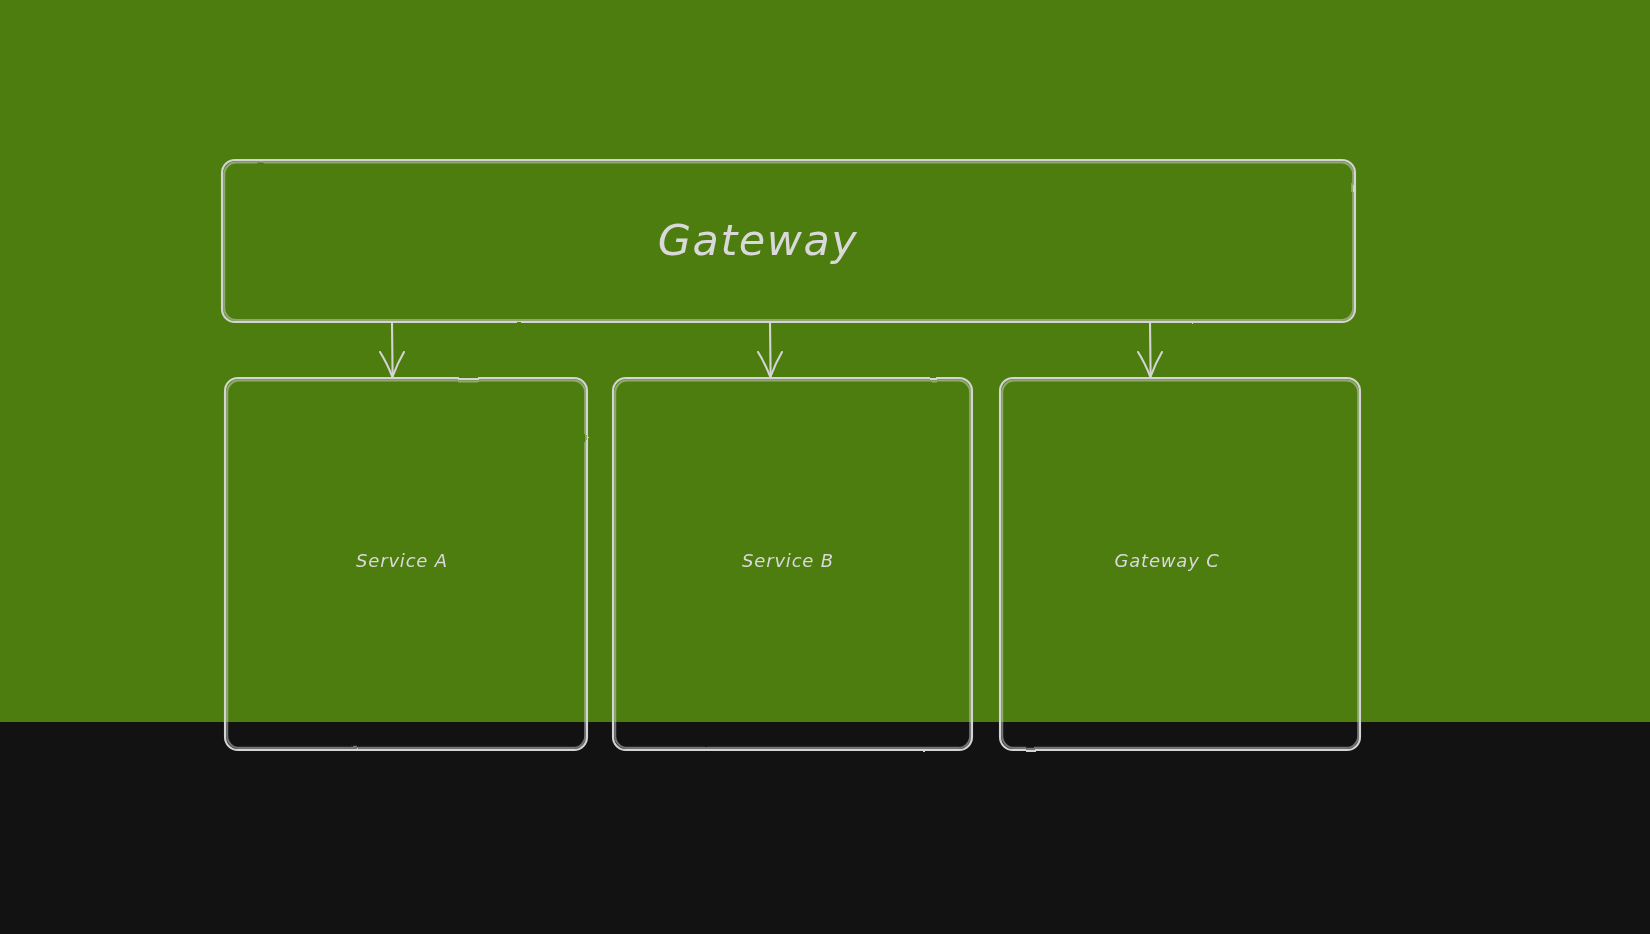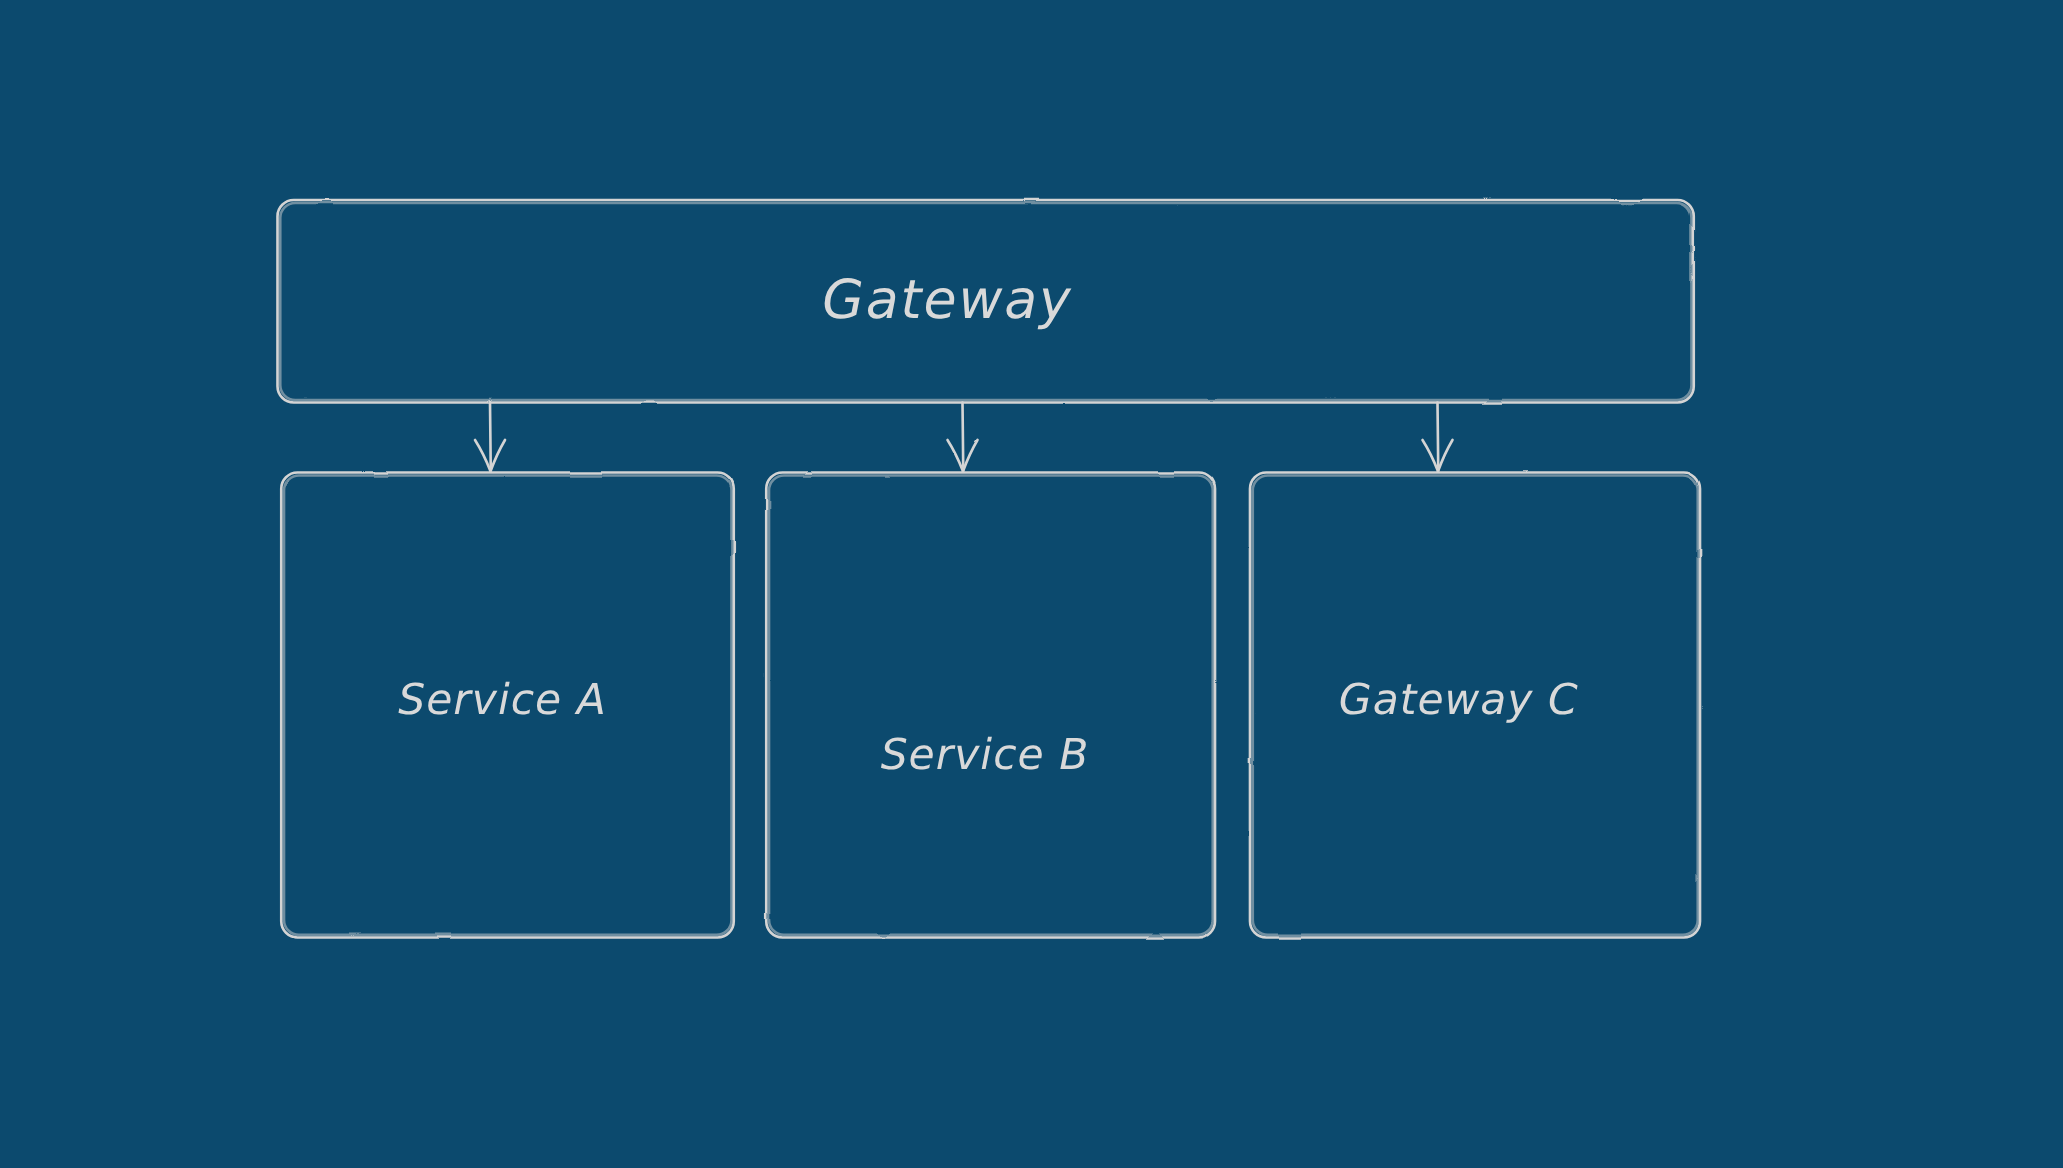--- a/index.html
+++ b/index.html
@@ -10,22 +10,22 @@
   }
   body {
     width: 1650px;
     height: 934px;
     overflow: hidden;
     font-family: "DejaVu Sans", sans-serif;
   }
   #canvas {
     position: relative;
     width: 1650px;
-    height: 934px;
-    background: #0c4a6e;
+    height: 722px;
+    background: #4d7c0f;
   }
   #diagram-svg {
     position: absolute;
     top: 0;
     left: 0;
     width: 1650px;
     height: 934px;
     display: block;
   }
   .node-label {
@@ -39,21 +39,21 @@
     text-align: center;
     transform: translate(-50%, -50%);
     -webkit-font-smoothing: antialiased;
     text-rendering: optimizeLegibility;
   }
   .label-gateway {
     font-size: 43px;
     letter-spacing: 1.5px;
   }
   .label-service {
-    font-size: 34px;
+    font-size: 18px;
     letter-spacing: 0.8px;
   }
 </style>
 </head>
 <body>
 
 <div id="canvas">
 
   <svg id="diagram-svg" viewBox="0 0 1650 934" xmlns="http://www.w3.org/2000/svg">
     <defs>
@@ -103,17 +103,17 @@
         <path d="M 1162 352 Q 1155.5 363 1150.4 377"></path>
       </g>
 
     </g>
   </svg>
 
   <div class="node-label label-gateway" style="left:758px; top:240px;">Gateway</div>
 
   <div class="node-label label-service" style="left:402px; top:560px;">Service A</div>
 
-  <div class="node-label label-service" style="left:788px; top:560px;margin-top:44px;">Service B</div>
+  <div class="node-label label-service" style="left:788px; top:560px;">Service B</div>
 
   <div class="node-label label-service" style="left:1167px; top:560px;">Gateway C</div>
 
 </div>
 
 </body></html>

